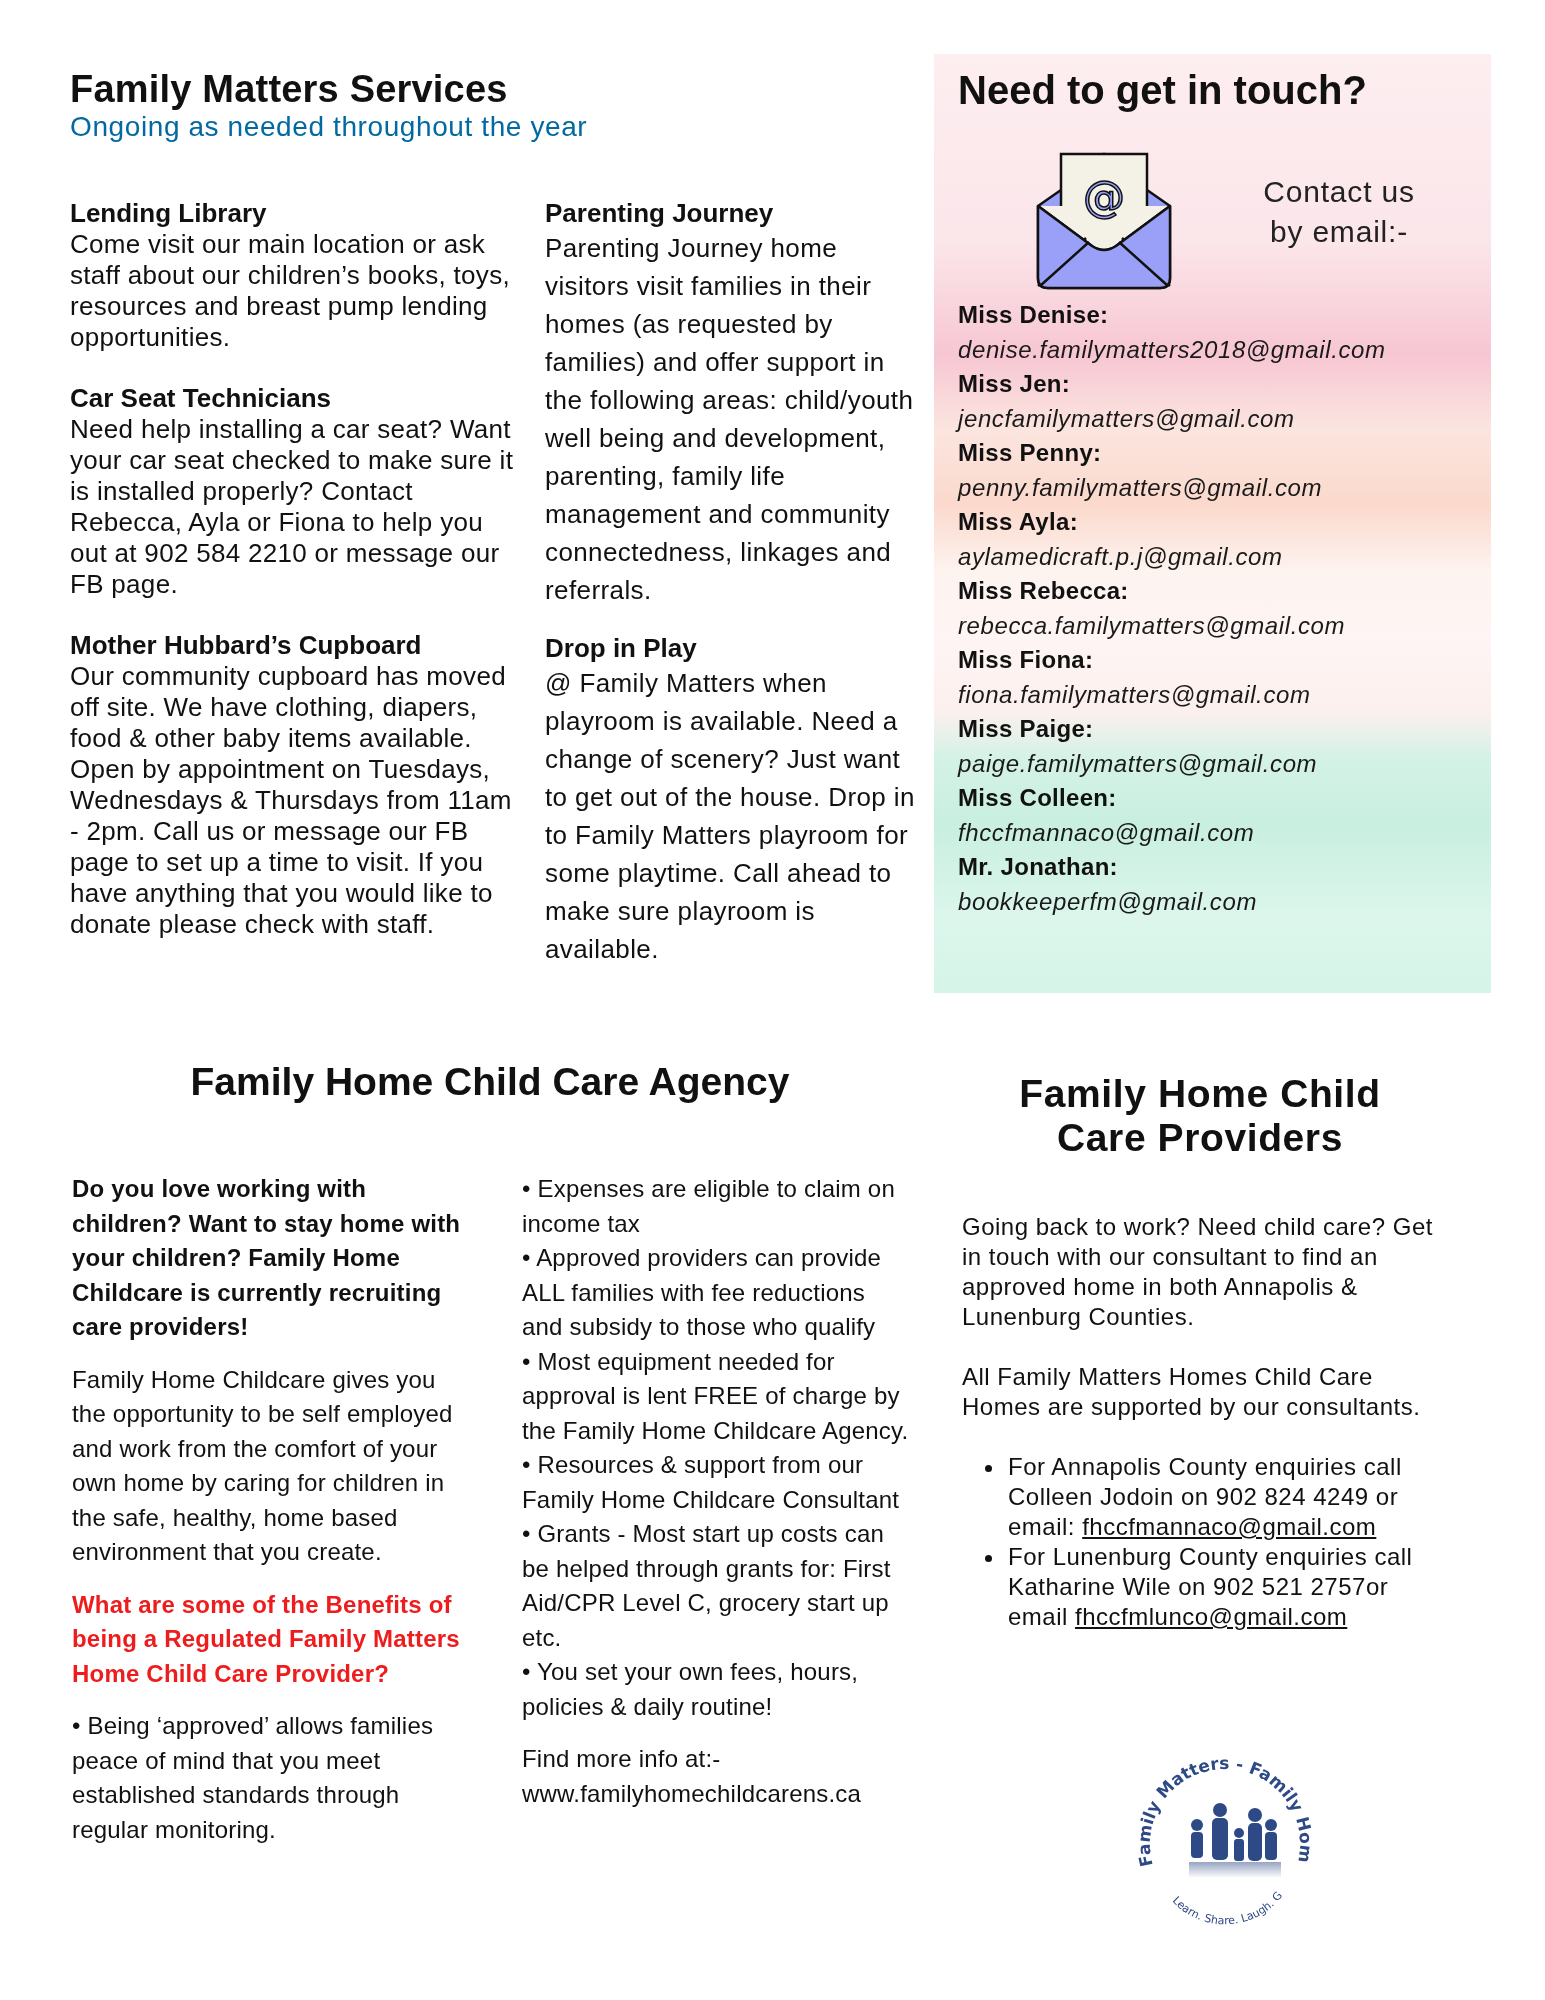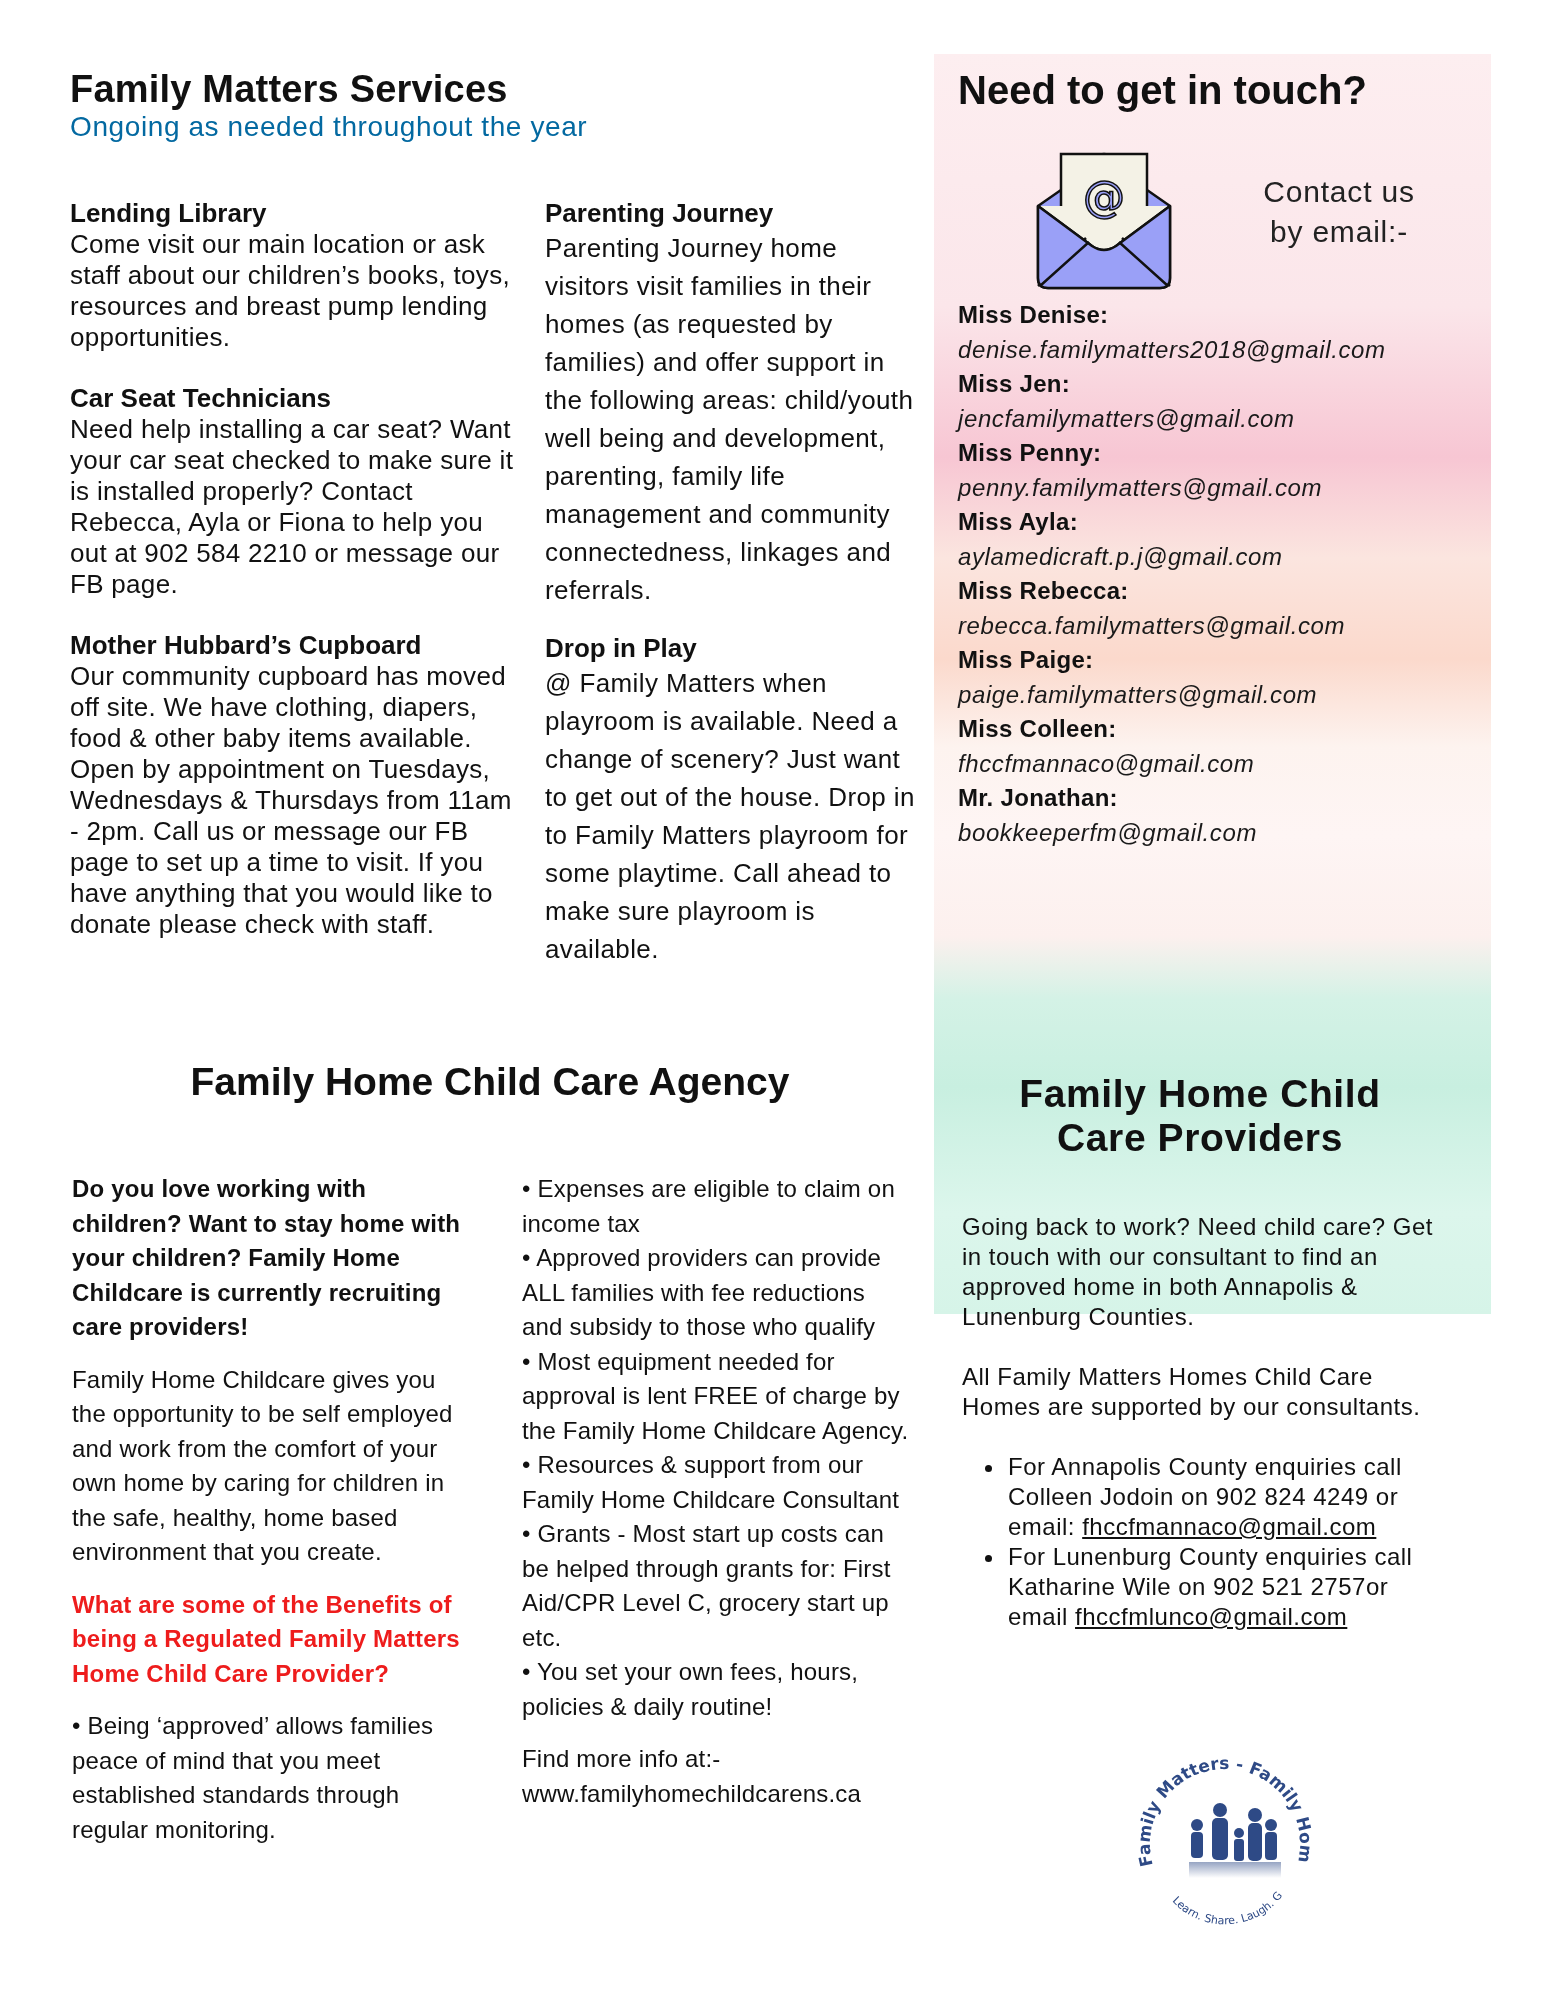--- a/index.html
+++ b/index.html
@@ -10,21 +10,21 @@
   .abs { position: absolute; }
   .ttl { font-weight: bold; font-size: 38px; letter-spacing: 0.2px; margin: 0; }
   .sub { font-size: 28px; color: #0369a1; margin: 0; letter-spacing: 0.6px; }
   .svc-head { font-weight: bold; font-size: 26px; margin: 0; }
   .svc-body { font-size: 26px; line-height: 31px; margin: 0; letter-spacing: 0.3px; }
   .svc-body2 { font-size: 26px; line-height: 38px; margin: 0; letter-spacing: 0.4px; }
   .section { margin-bottom: 30px; }
 
   
   .contact-panel {
-    left: 934px; top: 54px; width: 557px; height: 1260px;
+    left: 934px; top: 54px; width: 557px; height: 939px;
     background: linear-gradient(180deg,
       #fdeef0 0%, #fbe6ea 20%, #f7c6d3 32%, #fbe5df 40%,
       #fbd9cc 48%, #fdf3ef 55%, #fef5f4 62%, #fcf0ee 70%,
       #d4f2e6 75%, #c8efe0 82%, #dcf6ec 92%, #d6f4e8 100%);
   }
   .contact-title { left: 24px; top: 14px; font-size: 40px; font-weight: bold; }
   .envelope { left: 100px; top: 92px; width: 150px; width: 140px; height: 144px; }
   .contact-intro { left: 300px; top: 118px; width: 210px; text-align: center; font-size: 30px; line-height: 40px; color: #222; letter-spacing: 0.8px; }
   .contact-list { left: 24px; top: 244px; width: 520px; }
   .c-name { font-weight: bold; font-size: 24px; line-height: 34px; letter-spacing: 0.3px; }
@@ -109,20 +109,24 @@
         <div class="c-name">Miss Penny:</div>
         <div class="c-mail">penny.familymatters@gmail.com</div>
       </div>
     <div>
         <div class="c-name">Miss Ayla:</div>
         <div class="c-mail">aylamedicraft.p.j@gmail.com</div>
       </div>
     <div>
         <div class="c-name">Miss Rebecca:</div>
         <div class="c-mail">rebecca.familymatters@gmail.com</div>
+      </div>
+    <div>
+        <div class="c-name">Miss Fiona:</div>
+        <div class="c-mail">fiona.familymatters@gmail.com</div>
       </div>
     <div>
         <div class="c-name">Miss Paige:</div>
         <div class="c-mail">paige.familymatters@gmail.com</div>
       </div>
     <div>
         <div class="c-name">Miss Colleen:</div>
         <div class="c-mail">fhccfmannaco@gmail.com</div>
       </div>
     <div>

